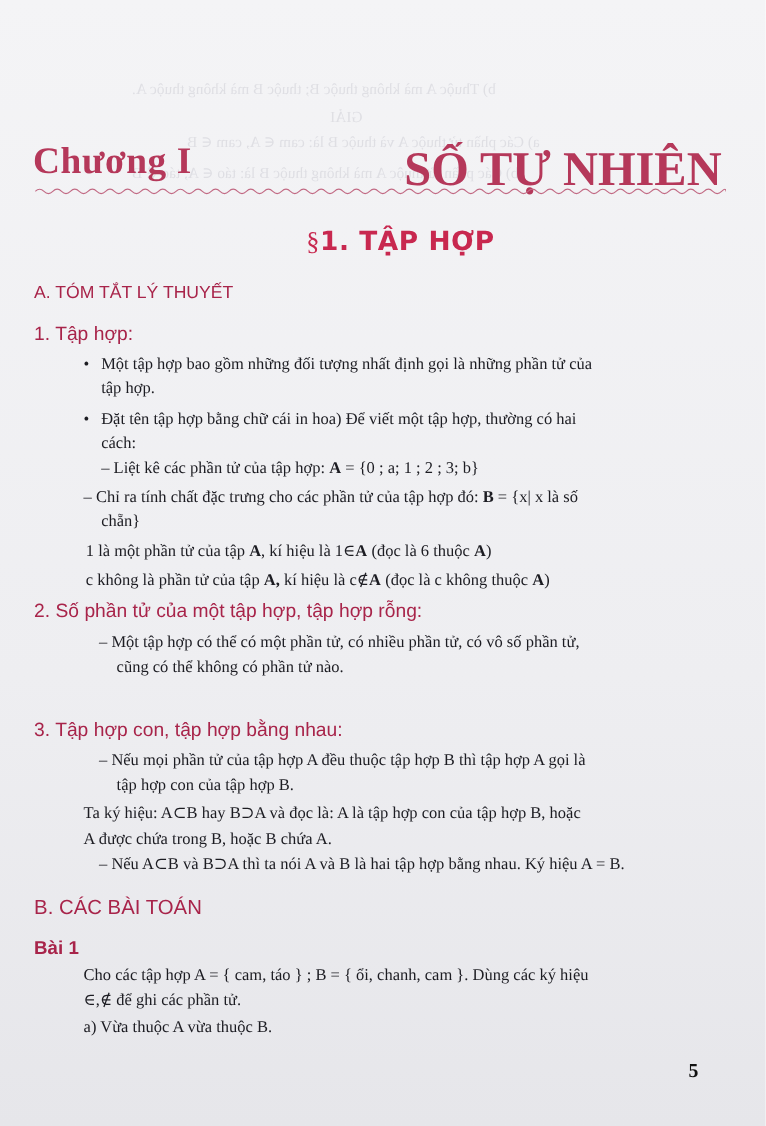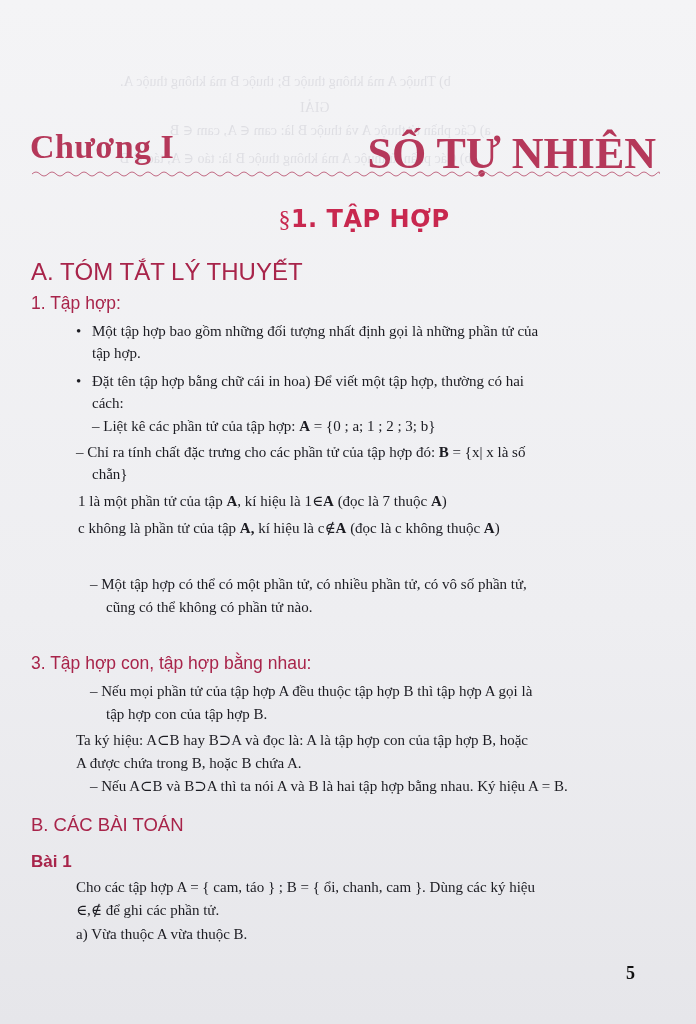--- a/index.html
+++ b/index.html
@@ -28,21 +28,21 @@
   }
   .wavy { position:absolute; left:32px; top:170px; width:628px; height:8px; }
   .section-title {
     position:absolute; left:16px; width:696px; top:205px; text-align:center;
     font-family:"DejaVu Sans","Liberation Sans",sans-serif;
     font-size:24px; font-weight:900; color:#c8284f; letter-spacing:0.5px;
   }
   .section-title .sect { font-family:"Liberation Serif",serif; font-weight:normal; }
   .h-a {
     position:absolute; left:31px; top:258px;
-    font-family:"Liberation Sans",sans-serif; font-size:24px; color:#a8244a;
+    font-family:"Liberation Sans",sans-serif; font-size:16px; color:#a8244a;
   }
   .h-sub {
     position:absolute; left:31px;
     font-family:"Liberation Sans",sans-serif; font-size:17.5px; color:#a8244a;
   }
   .txt {
     position:absolute; font-size:15px; line-height:22px; color:#1c1c22;
   }
   .bullet::before { content:"•"; position:absolute; left:-16px; top:0; font-size:15px; }
   b { font-weight:bold; }
@@ -90,27 +90,28 @@
   <div class="txt" style="left:92px;top:415px;">
     <span>– Liệt kê các phần tử của tập hợp: </span><b>A</b><span> = {0 ; a; 1 ; 2 ; 3; b}</span>
   </div>
 
   <div class="txt" style="left:76px;top:441px;">
     <span>– Chỉ ra tính chất đặc trưng cho các phần tử của tập hợp đó: </span><b>B</b><span> = {x| x là số</span>
   </div>
   <div class="txt" style="left:92px;top:463px;">chẵn}</div>
 
   <div class="txt" style="left:78px;top:490px;">
-    <span>1 là một phần tử của tập </span><b>A</b><span>, kí hiệu là 1∈</span><b>A</b><span> (đọc là 7 thuộc </span><b>A</b><span>)</span>
+    <span>1 là một phần tử của tập </span><b>A</b><span>, kí hiệu là 1∈</span><b>A</b><span> (đọc là 6 thuộc </span><b>A</b><span>)</span>
   </div>
 
   <div class="txt" style="left:78px;top:517px;">
     <span>c không là phần tử của tập </span><b>A,</b><span> kí hiệu là c∉</span><b>A</b><span> (đọc là c không thuộc </span><b>A</b><span>)</span>
   </div>
 
+  <div class="h-sub" style="top:545px;">2. Số phần tử của một tập hợp, tập hợp rỗng:</div>
   <div class="txt" style="left:90px;top:573px;">– Một tập hợp có thể có một phần tử, có nhiều phần tử, có vô số phần tử,</div>
   <div class="txt" style="left:106px;top:596px;">cũng có thể không có phần tử nào.</div>
 
   <div class="h-sub" style="top:653px;">3. Tập hợp con, tập hợp bằng nhau:</div>
   <div class="txt" style="left:90px;top:680px;">– Nếu mọi phần tử của tập hợp A đều thuộc tập hợp B thì tập hợp A gọi là</div>
   <div class="txt" style="left:76px;top:729px;">Ta ký hiệu: A⊂B hay B⊃A và đọc là: A là tập hợp con của tập hợp B, hoặc</div>
   <div class="txt" style="left:106px;top:703px;">tập hợp con của tập hợp B.</div>
   <div class="txt" style="left:76px;top:752px;">A được chứa trong B, hoặc B chứa A.</div>
   <div class="txt" style="left:90px;top:775px;">– Nếu A⊂B và B⊃A thì ta nói A và B là hai tập hợp bằng nhau. Ký hiệu A = B.</div>
 

